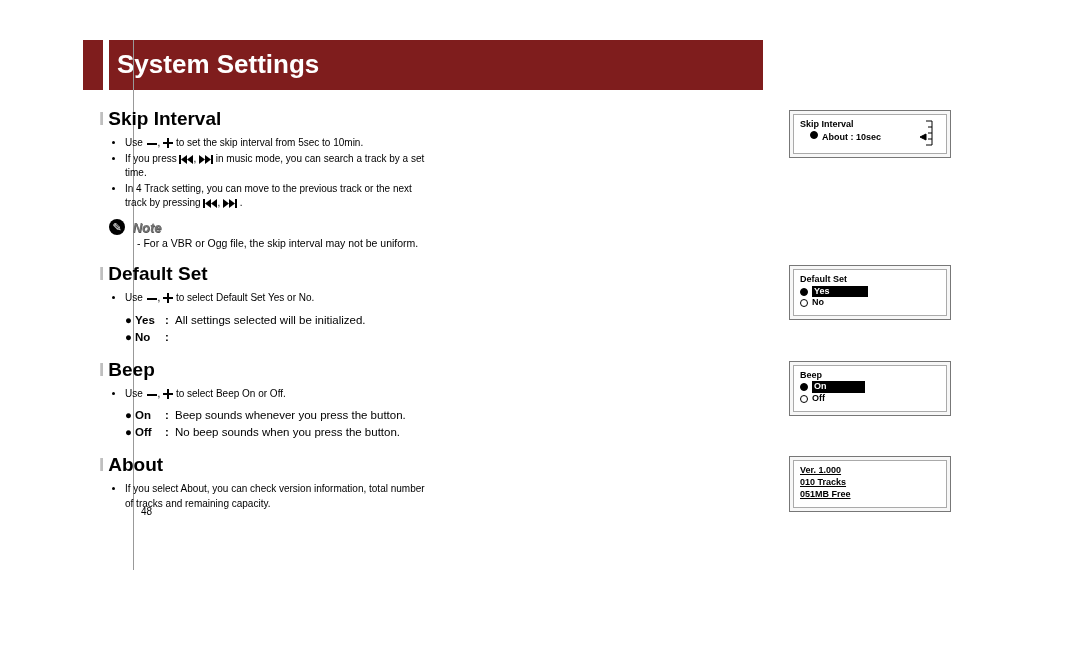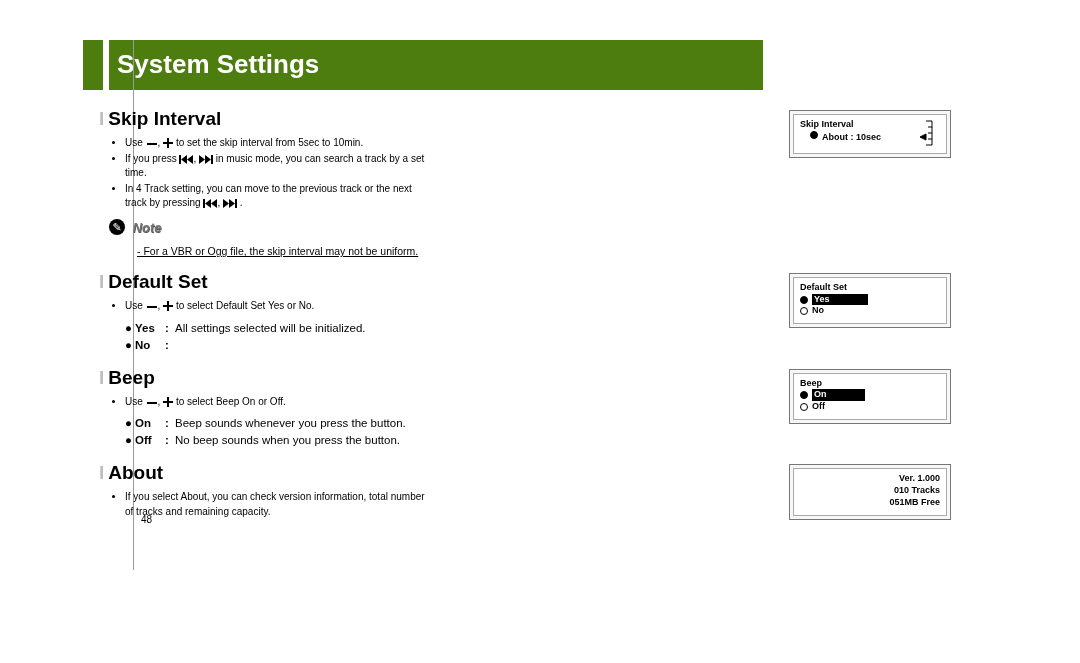--- a/index.html
+++ b/index.html
@@ -12,21 +12,21 @@
     color: #000;
     position: relative;
   }
   .page {
     position: relative;
     width: 680px;
     margin-left: 83px;
     margin-top: 40px;
   }
   .title-bar {
-    background: #4d7c0f;
+    background: #7f1d1d;
     height: 50px;
     position: relative;
     margin-bottom: 18px;
   }
   .title-bar .accent {
     position: absolute;
     left: 20px;
     top: 0;
     width: 6px;
     height: 50px;
@@ -111,42 +111,41 @@
   .note-label {
     font-style: italic;
     font-weight: bold;
     color: #737373;
     text-shadow: 0.5px 0.5px 0 #555;
     vertical-align: middle;
   }
   .note-body {
     font-size: 10.5px;
     margin-left: 38px;
-    margin-top: 10px;
-    text-decoration: underline;
+    margin-top: 2px;
   }
 
   .mini {
     position: absolute;
     width: 154px;
     border: 1px solid #777;
     padding: 3px;
     background: #f7f7f7;
   }
   .mini-inner {
     border: 1px solid #aaa;
     background: #fff;
     padding: 4px 6px 6px 6px;
     font-size: 9px;
     font-weight: bold;
     line-height: 1.3;
     position: relative;
     min-height: 28px;
   }
-  .mini-inner.center { text-align: right; }
+  .mini-inner.center { text-align: left; text-decoration: underline; }
   .opt { display: flex; align-items: center; gap: 4px; }
   .radio { width:6px; height:6px; border:1px solid #000; border-radius:50%; display:inline-block; }
   .radio.sel { background:#000; }
   .opt.sel .lbl { background:#000; color:#fff; padding: 0 38px 0 2px; }
   .slider-scale {
     position:absolute; right:8px; top:4px; width:28px;
   }
   .slider-scale line, .slider-scale polygon { stroke:#000; }
 
   .iglyph {

